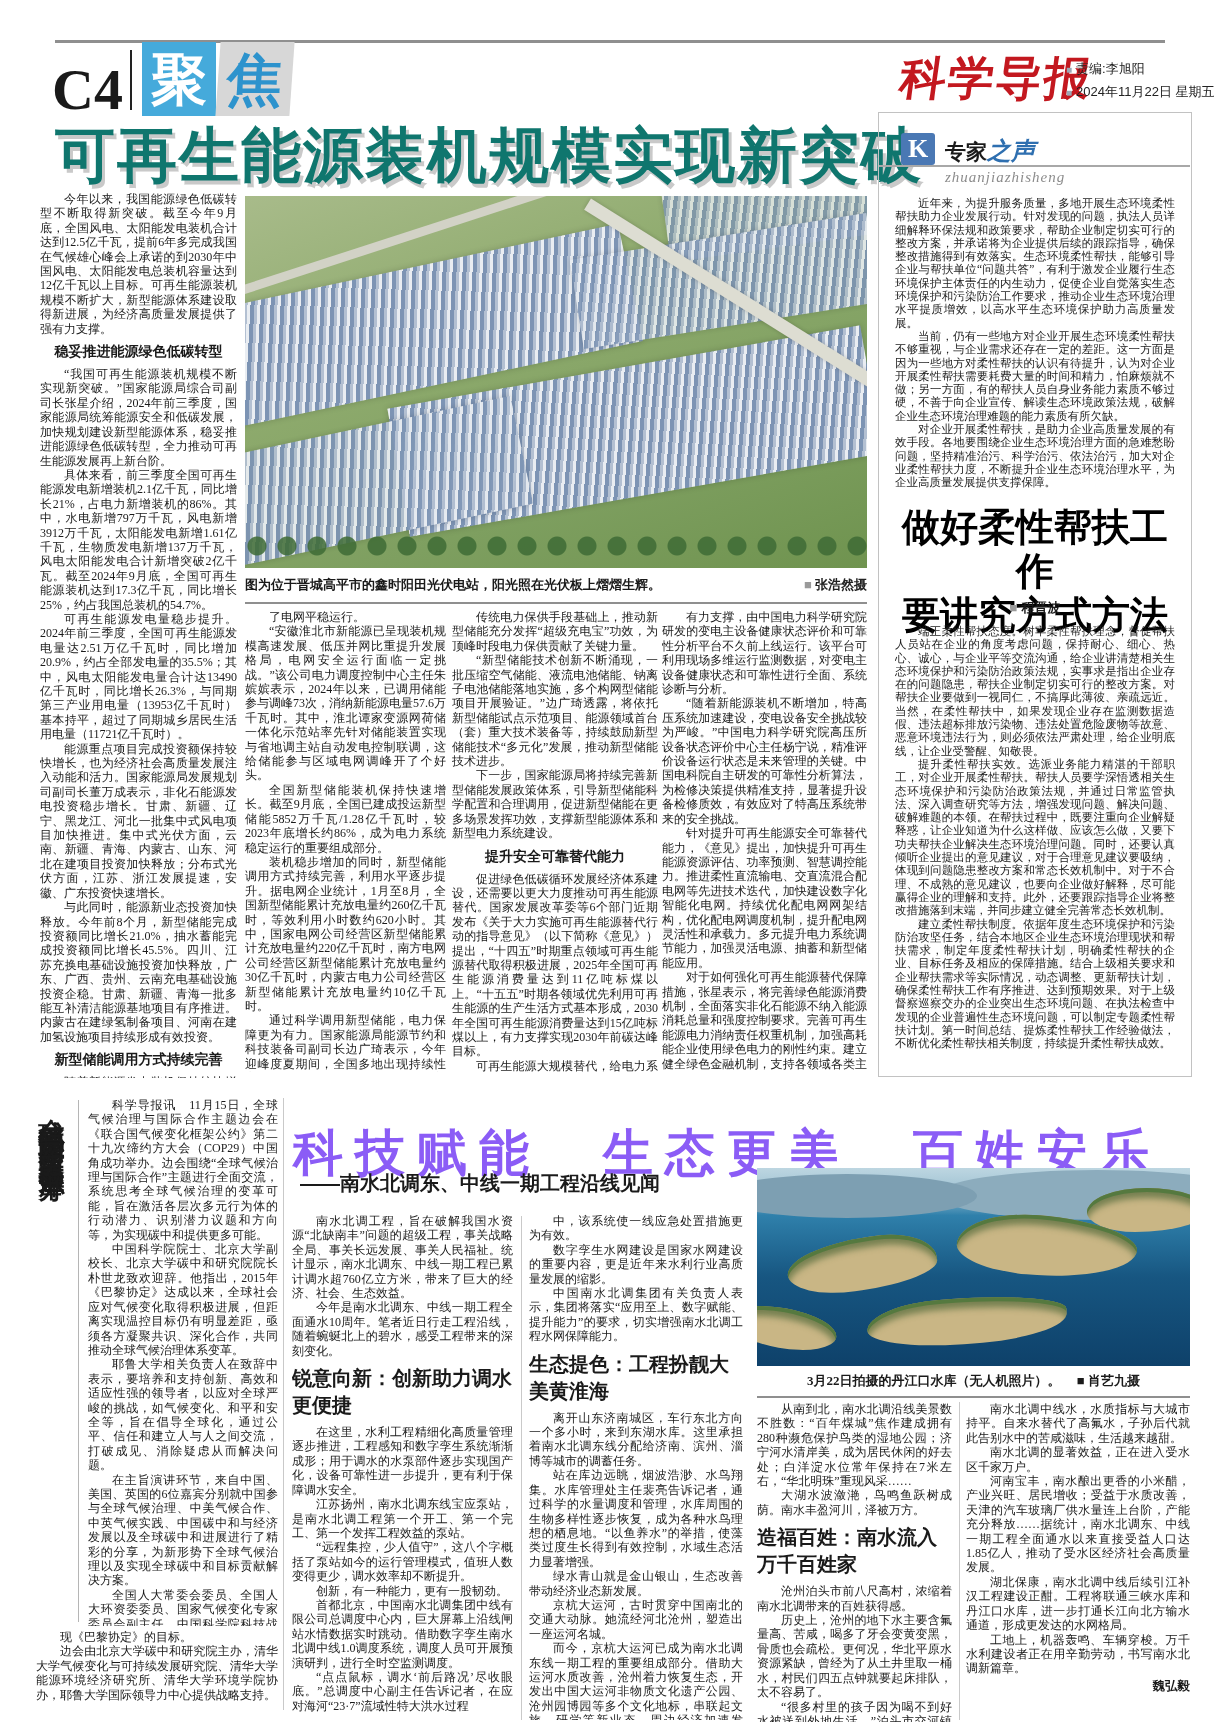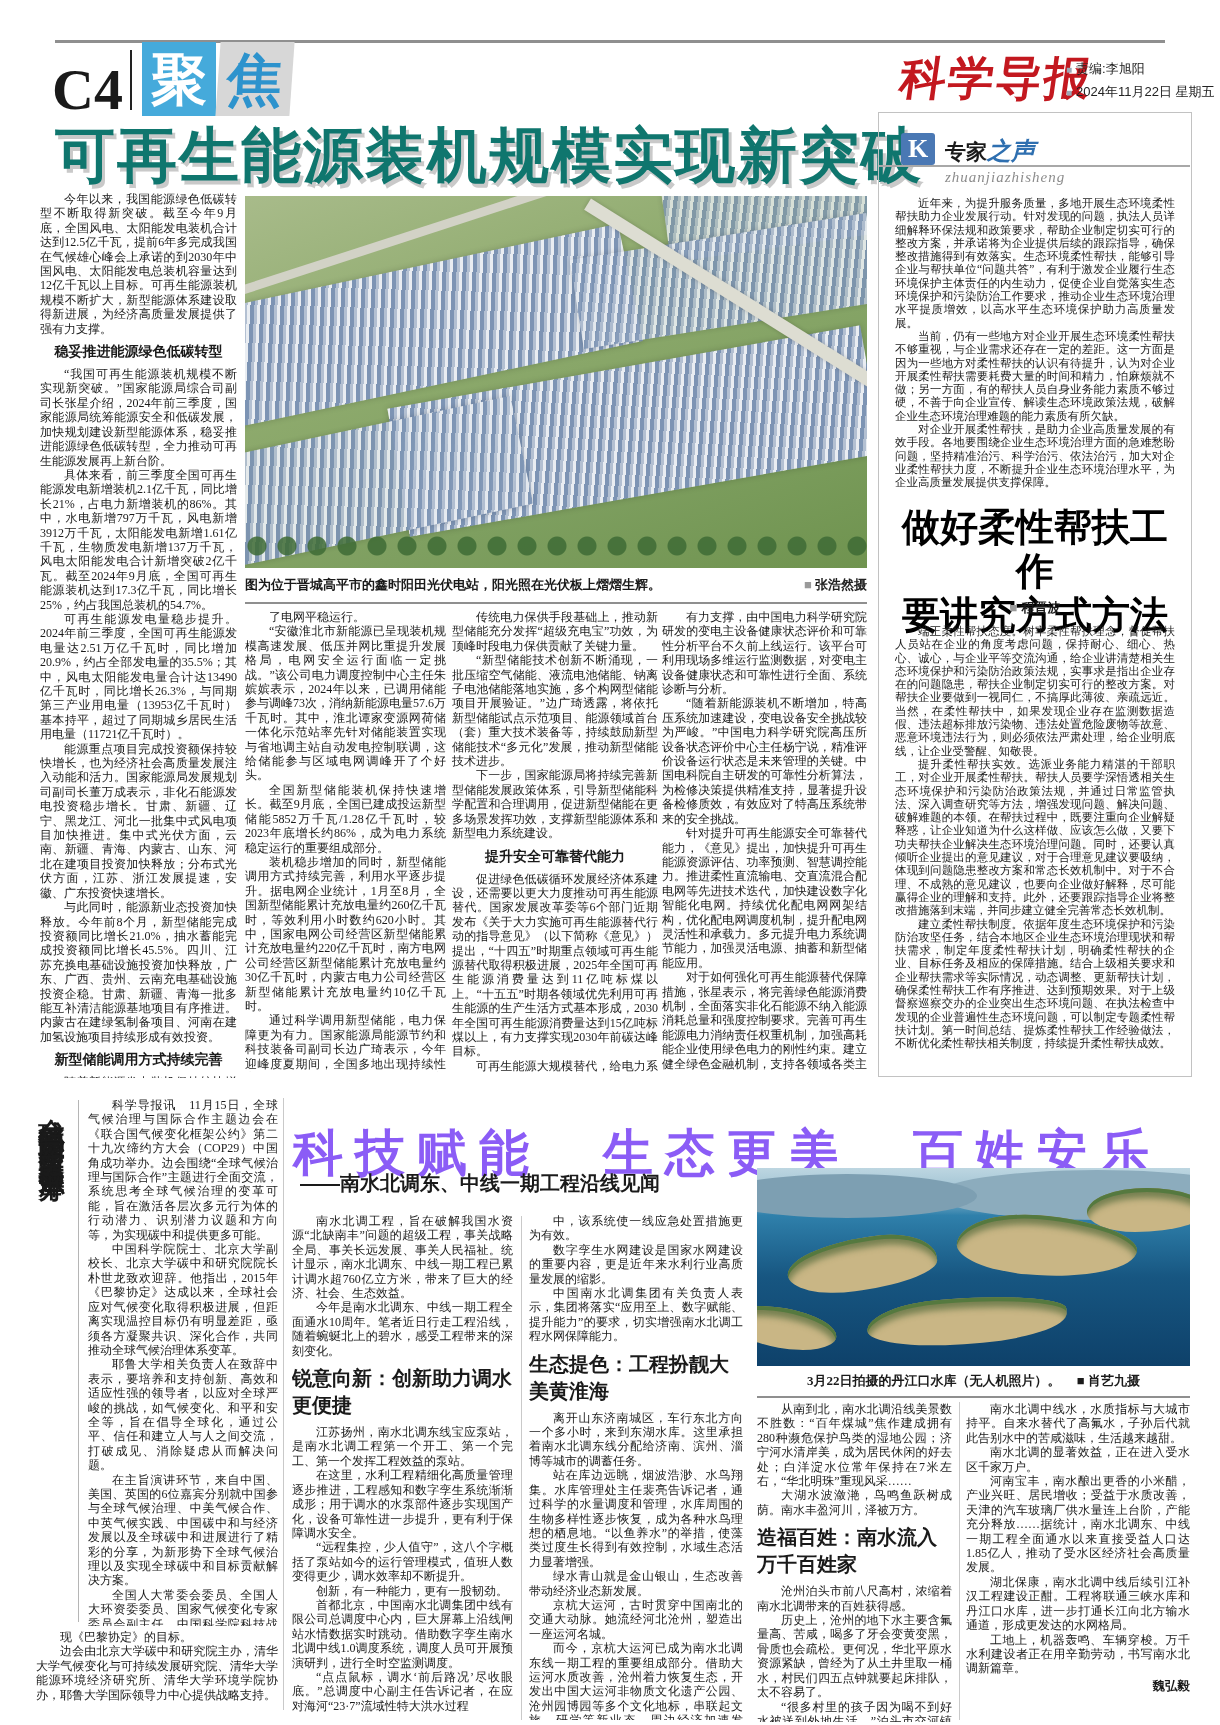--- a/index.html
+++ b/index.html
@@ -209,22 +209,22 @@
   <div class="abs sep-v sep1"></div>
   <div class="abs sep-v sep2"></div>
   <div class="abs sep-v sep4"></div>
   <div class="abs south-headline">科技赋能　生态更美　百姓安乐</div>
   <div class="abs south-sub">——南水北调东、中线一期工程沿线见闻</div>
 
   <div class="abs col south c-s1">
       <p class="para">南水北调工程，旨在破解我国水资源“北缺南丰”问题的超级工程，事关战略全局、事关长远发展、事关人民福祉。统计显示，南水北调东、中线一期工程已累计调水超760亿立方米，带来了巨大的经济、社会、生态效益。</p>
       <p class="para">今年是南水北调东、中线一期工程全面通水10周年。笔者近日行走工程沿线，随着蜿蜒北上的碧水，感受工程带来的深刻变化。</p>
       <p class="sub">锐意向新：创新助力调水更便捷</p>
+      <p class="para">在这里，水利工程精细化高质量管理逐步推进，工程感知和数字孪生系统渐渐成形；用于调水的水泵部件逐步实现国产化，设备可靠性进一步提升，更有利于保障调水安全。</p>
       <p class="para">江苏扬州，南水北调东线宝应泵站，是南水北调工程第一个开工、第一个完工、第一个发挥工程效益的泵站。</p>
-      <p class="para">在这里，水利工程精细化高质量管理逐步推进，工程感知和数字孪生系统渐渐成形；用于调水的水泵部件逐步实现国产化，设备可靠性进一步提升，更有利于保障调水安全。</p>
       <p class="para">“远程集控，少人值守”，这八个字概括了泵站如今的运行管理模式，值班人数变得更少，调水效率却不断提升。</p>
       <p class="para">创新，有一种能力，更有一股韧劲。</p>
       <p class="para">首都北京，中国南水北调集团中线有限公司总调度中心内，巨大屏幕上沿线闸站水情数据实时跳动。借助数字孪生南水北调中线1.0调度系统，调度人员可开展预演研判，进行全时空监测调度。</p>
       <p class="para">“点点鼠标，调水‘前后路况’尽收眼底。”总调度中心副主任告诉记者，在应对海河“23·7”流域性特大洪水过程</p>
     </div>
   <div class="abs col south c-s2">
       <p class="para">中，该系统使一线应急处置措施更为有效。</p>
       <p class="para">数字孪生水网建设是国家水网建设的重要内容，更是近年来水利行业高质量发展的缩影。</p>
       <p class="para">中国南水北调集团有关负责人表示，集团将落实“应用至上、数字赋能、提升能力”的要求，切实增强南水北调工程水网保障能力。</p>
       <p class="sub">生态提色：工程扮靓大美黄淮海</p>

